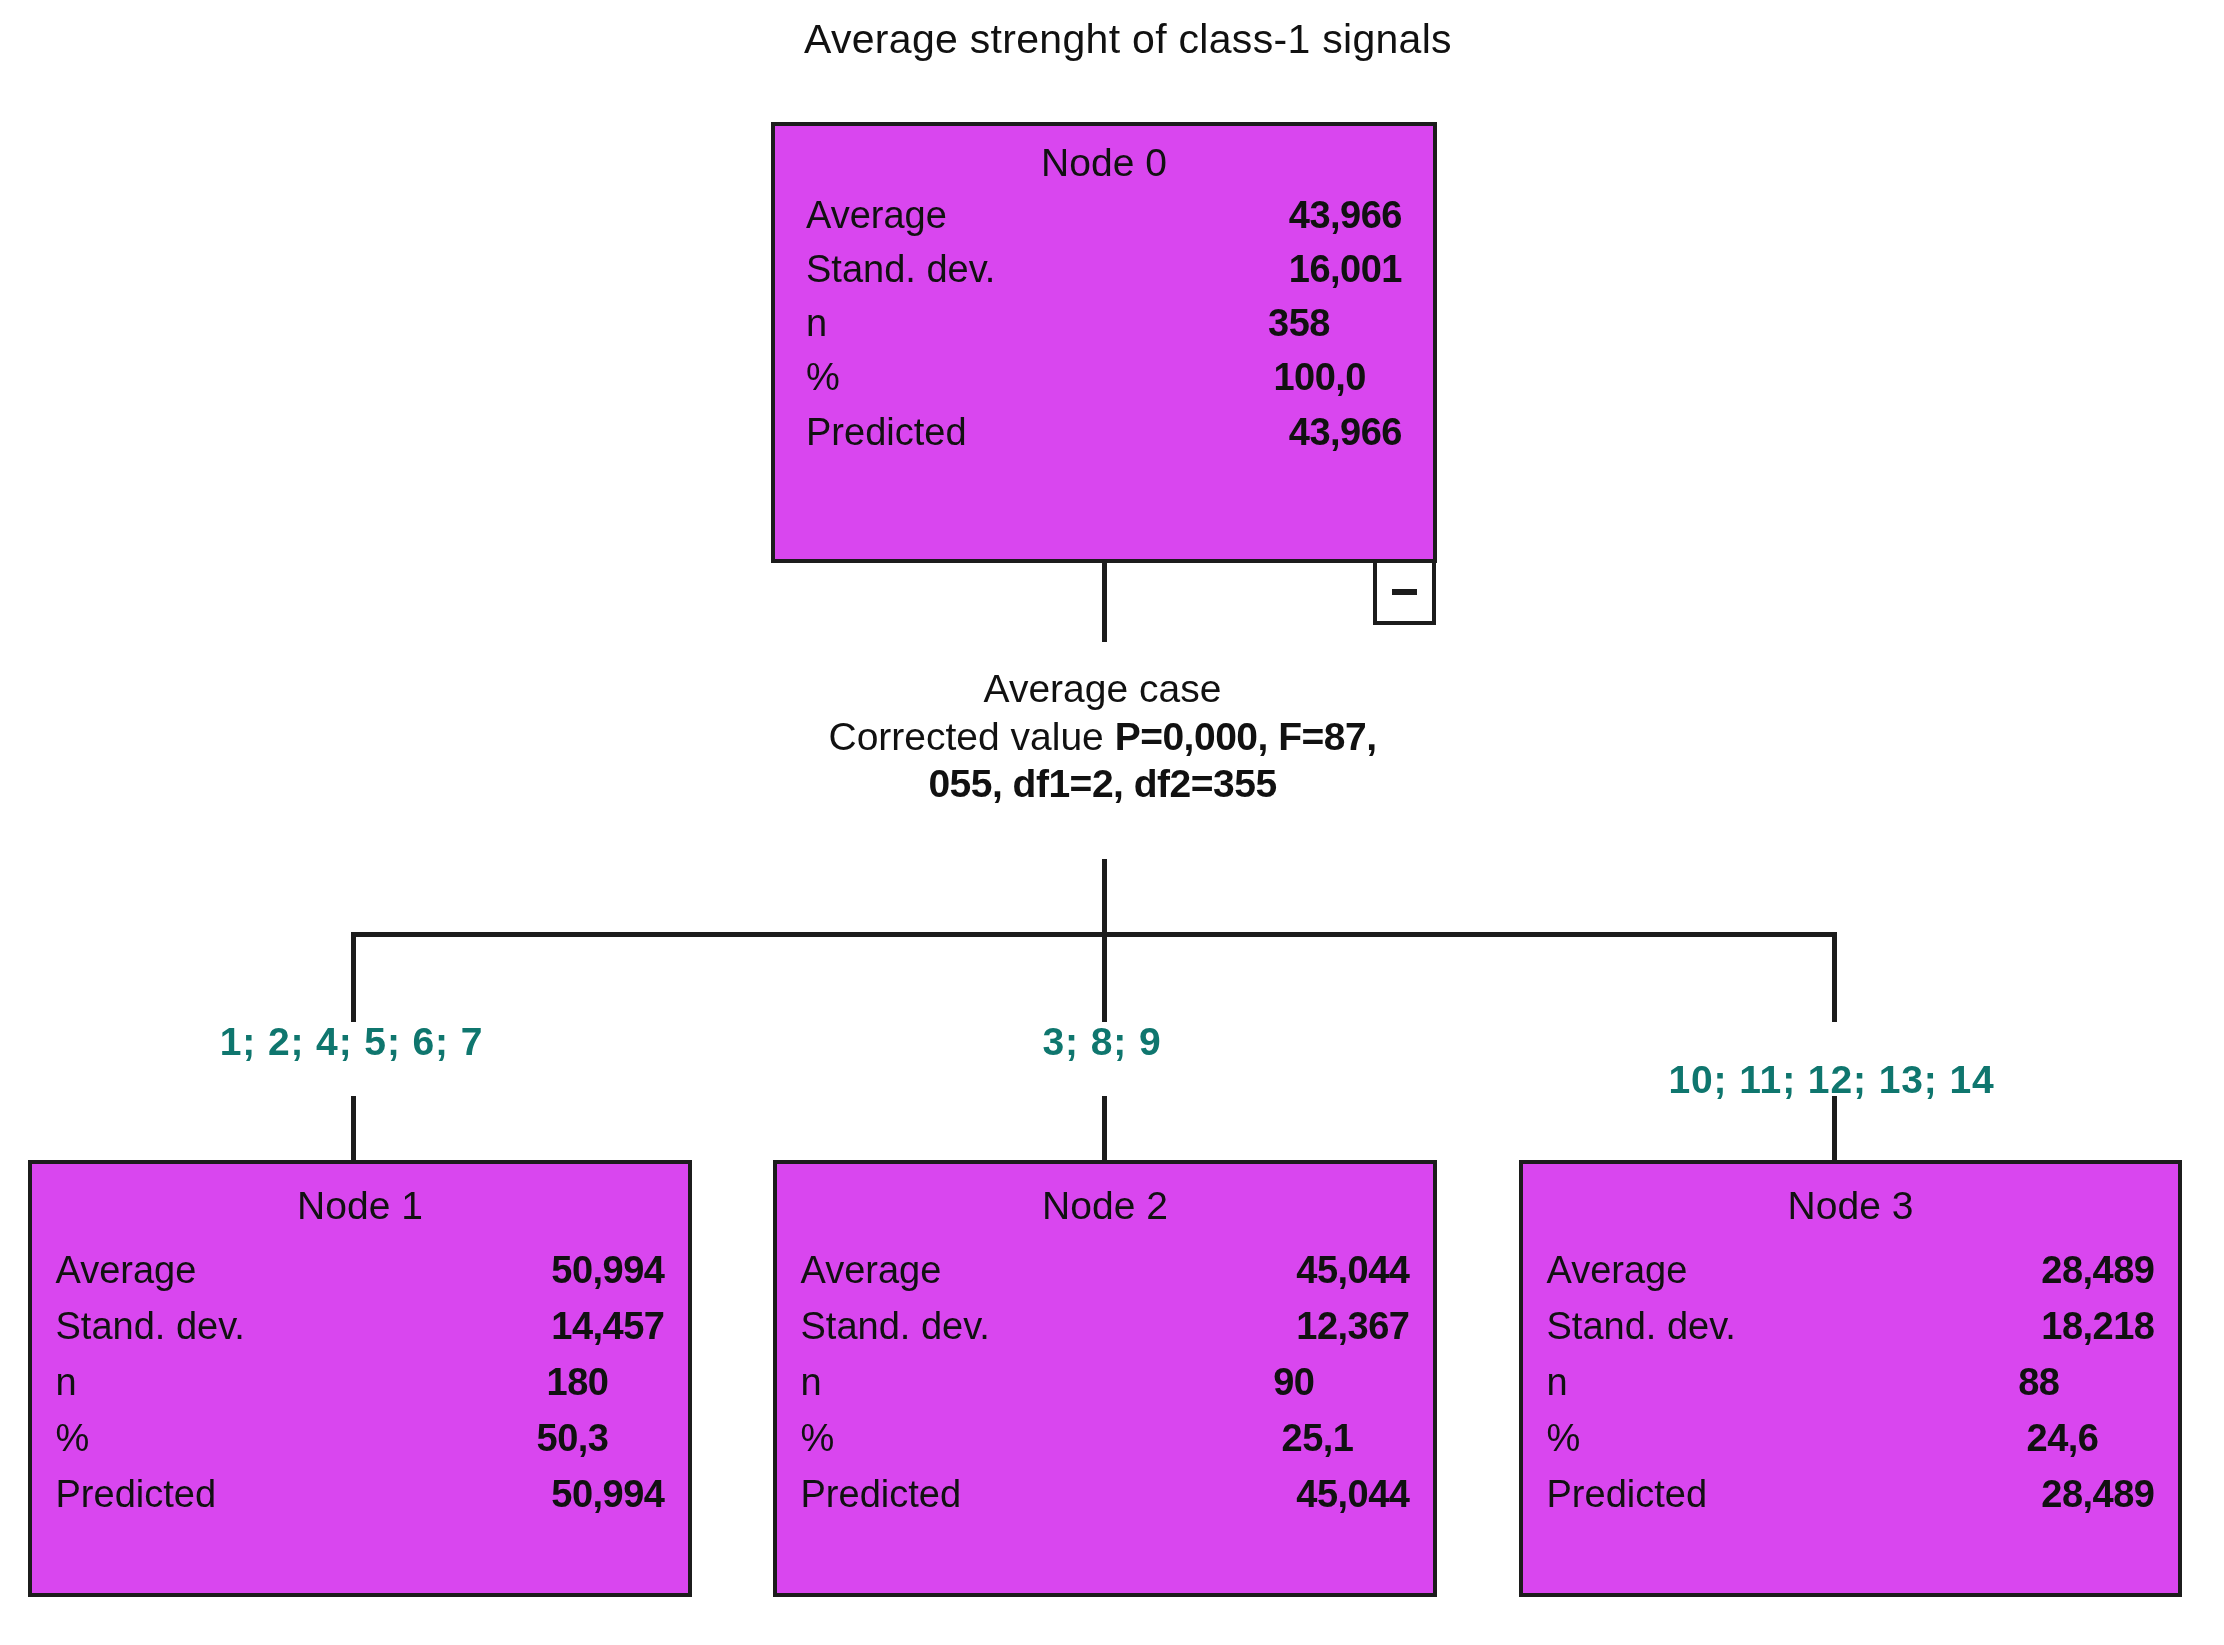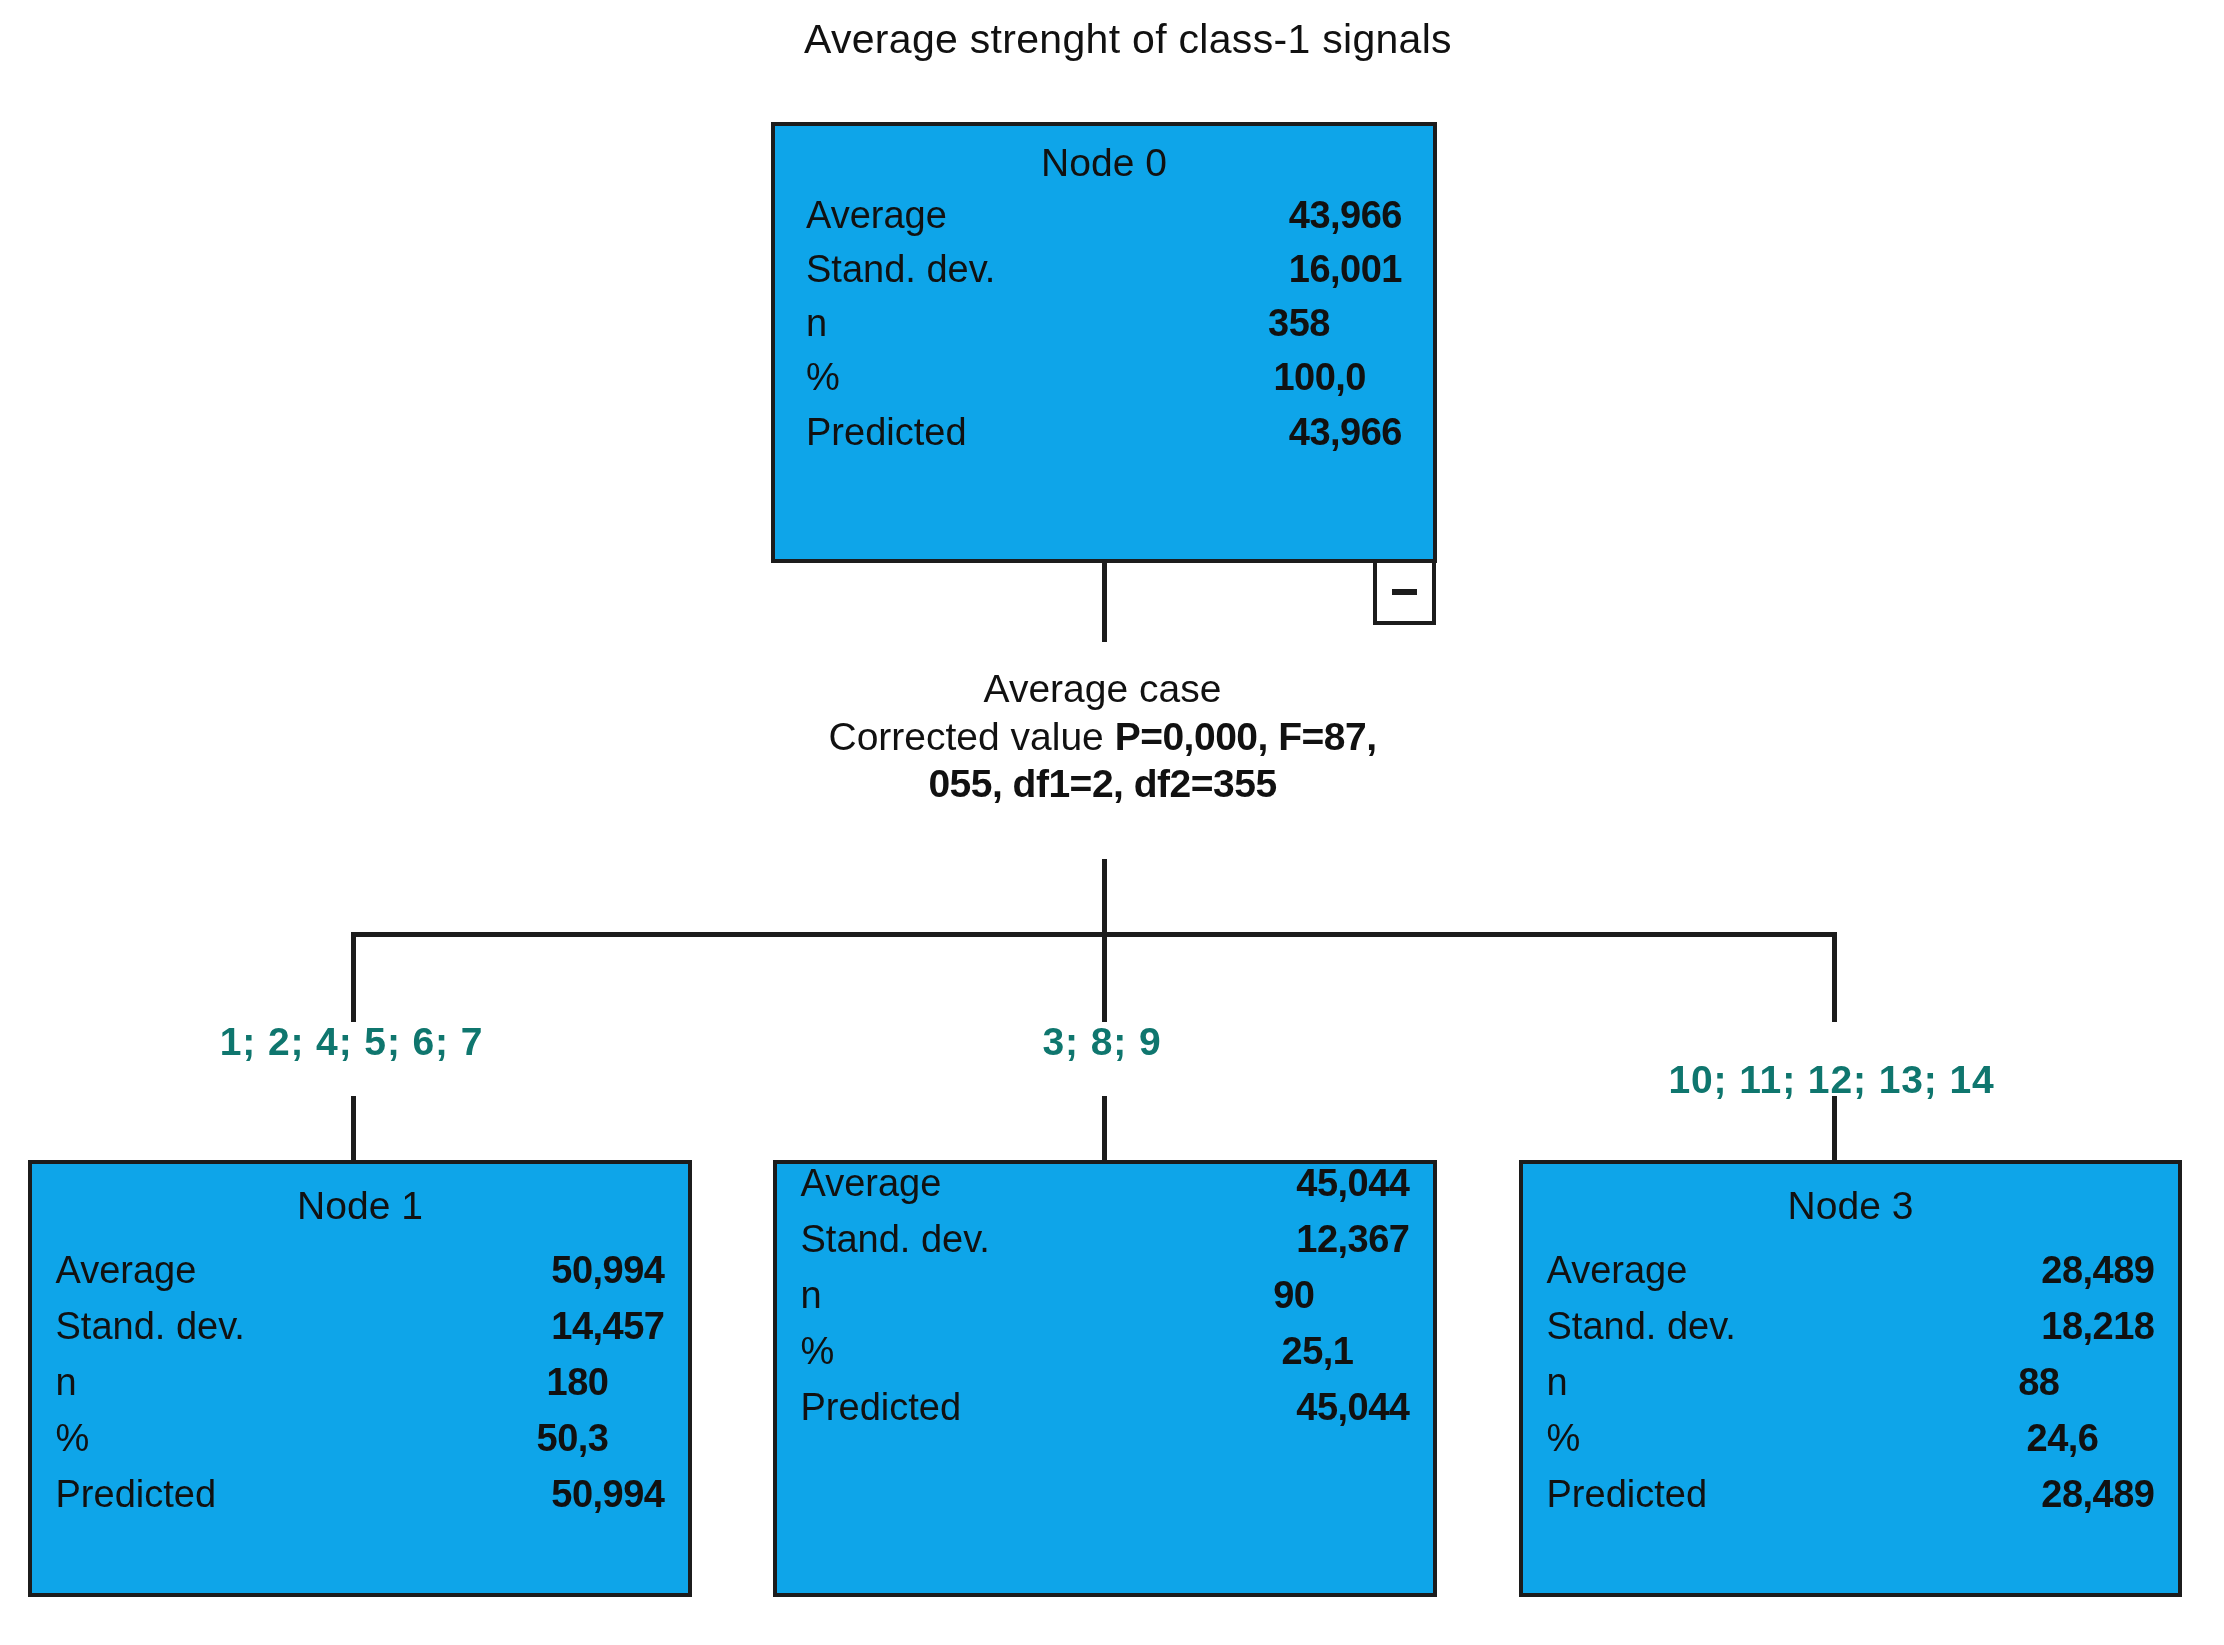--- a/index.html
+++ b/index.html
@@ -32,21 +32,21 @@
     color: #111111;
     white-space: nowrap;
     padding-left: 16px;
   }
 
   
   .node-box {
     position: absolute;
     box-sizing: border-box;
     border: 4.5px solid #1c1c1c;
-    background: #0ea5e9;
+    background: #d946ef;
   }
   .node-title {
     text-align: center;
     font-size: 39px;
     color: #111111;
     margin-top: 20px;
     margin-bottom: 23px;
     white-space: nowrap;
   }
   .node-stats {
@@ -212,20 +212,21 @@
         <span class="stat-value" style="padding-right:56px;">50,3</span>
       </div>
       <div class="stat-row">
         <span class="stat-label">Predicted</span>
         <span class="stat-value">50,994</span>
       </div>
     </div>
   </div>
 
   <div class="node-box" id="node-2" style="left:773px; top:1160px; width:664px; height:437px;">
+    <div class="node-title">Node 2</div>
     <div class="node-stats">
       <div class="stat-row">
         <span class="stat-label">Average</span>
         <span class="stat-value">45,044</span>
       </div>
       <div class="stat-row">
         <span class="stat-label">Stand. dev.</span>
         <span class="stat-value">12,367</span>
       </div>
       <div class="stat-row">

